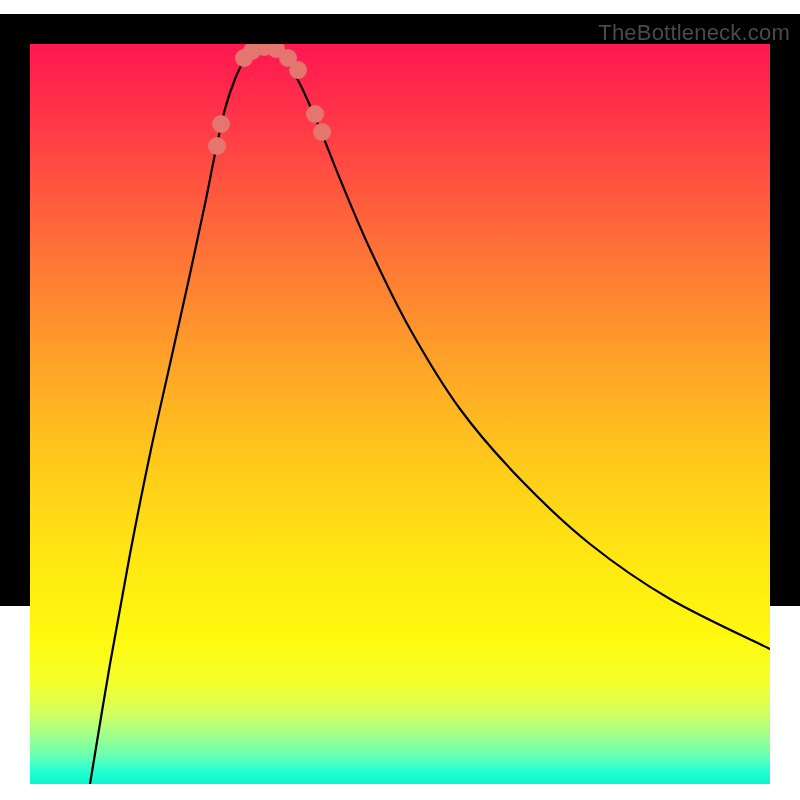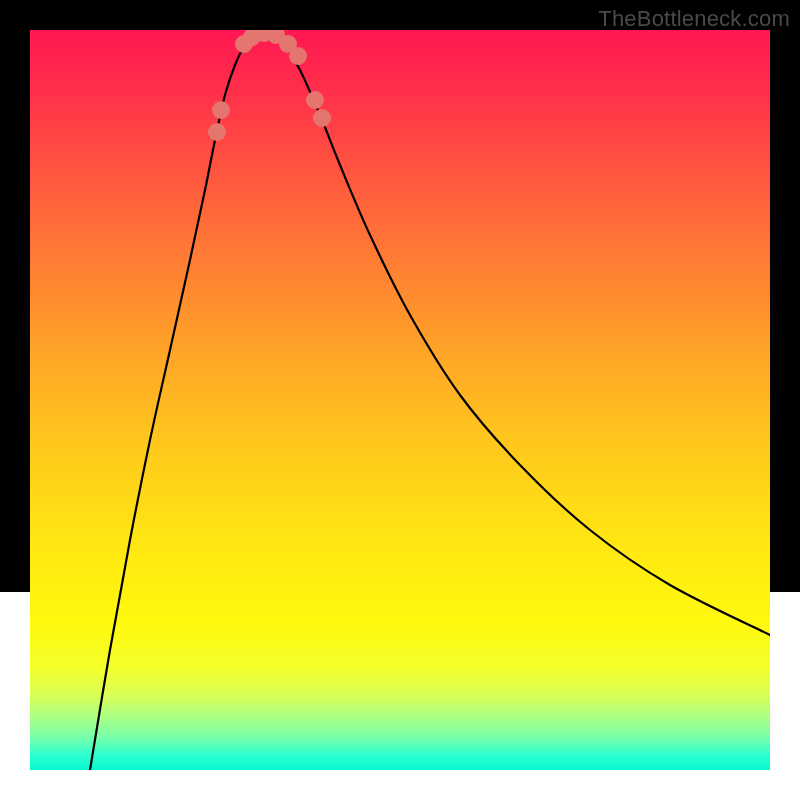--- a/index.html
+++ b/index.html
@@ -8,20 +8,21 @@
     width: 800px;
     height: 800px;
     overflow: hidden;
     font-family: Arial, Helvetica, sans-serif;
   }
   .outer {
     width: 800px;
     height: 592px;
     background: #000;
     position: relative;
+    margin-top: 14px;
   }
   .plot-area {
     position: absolute;
     left: 30px;
     top: 30px;
     width: 740px;
     height: 740px;
     overflow: hidden;
   }
   .gradient-bg {

